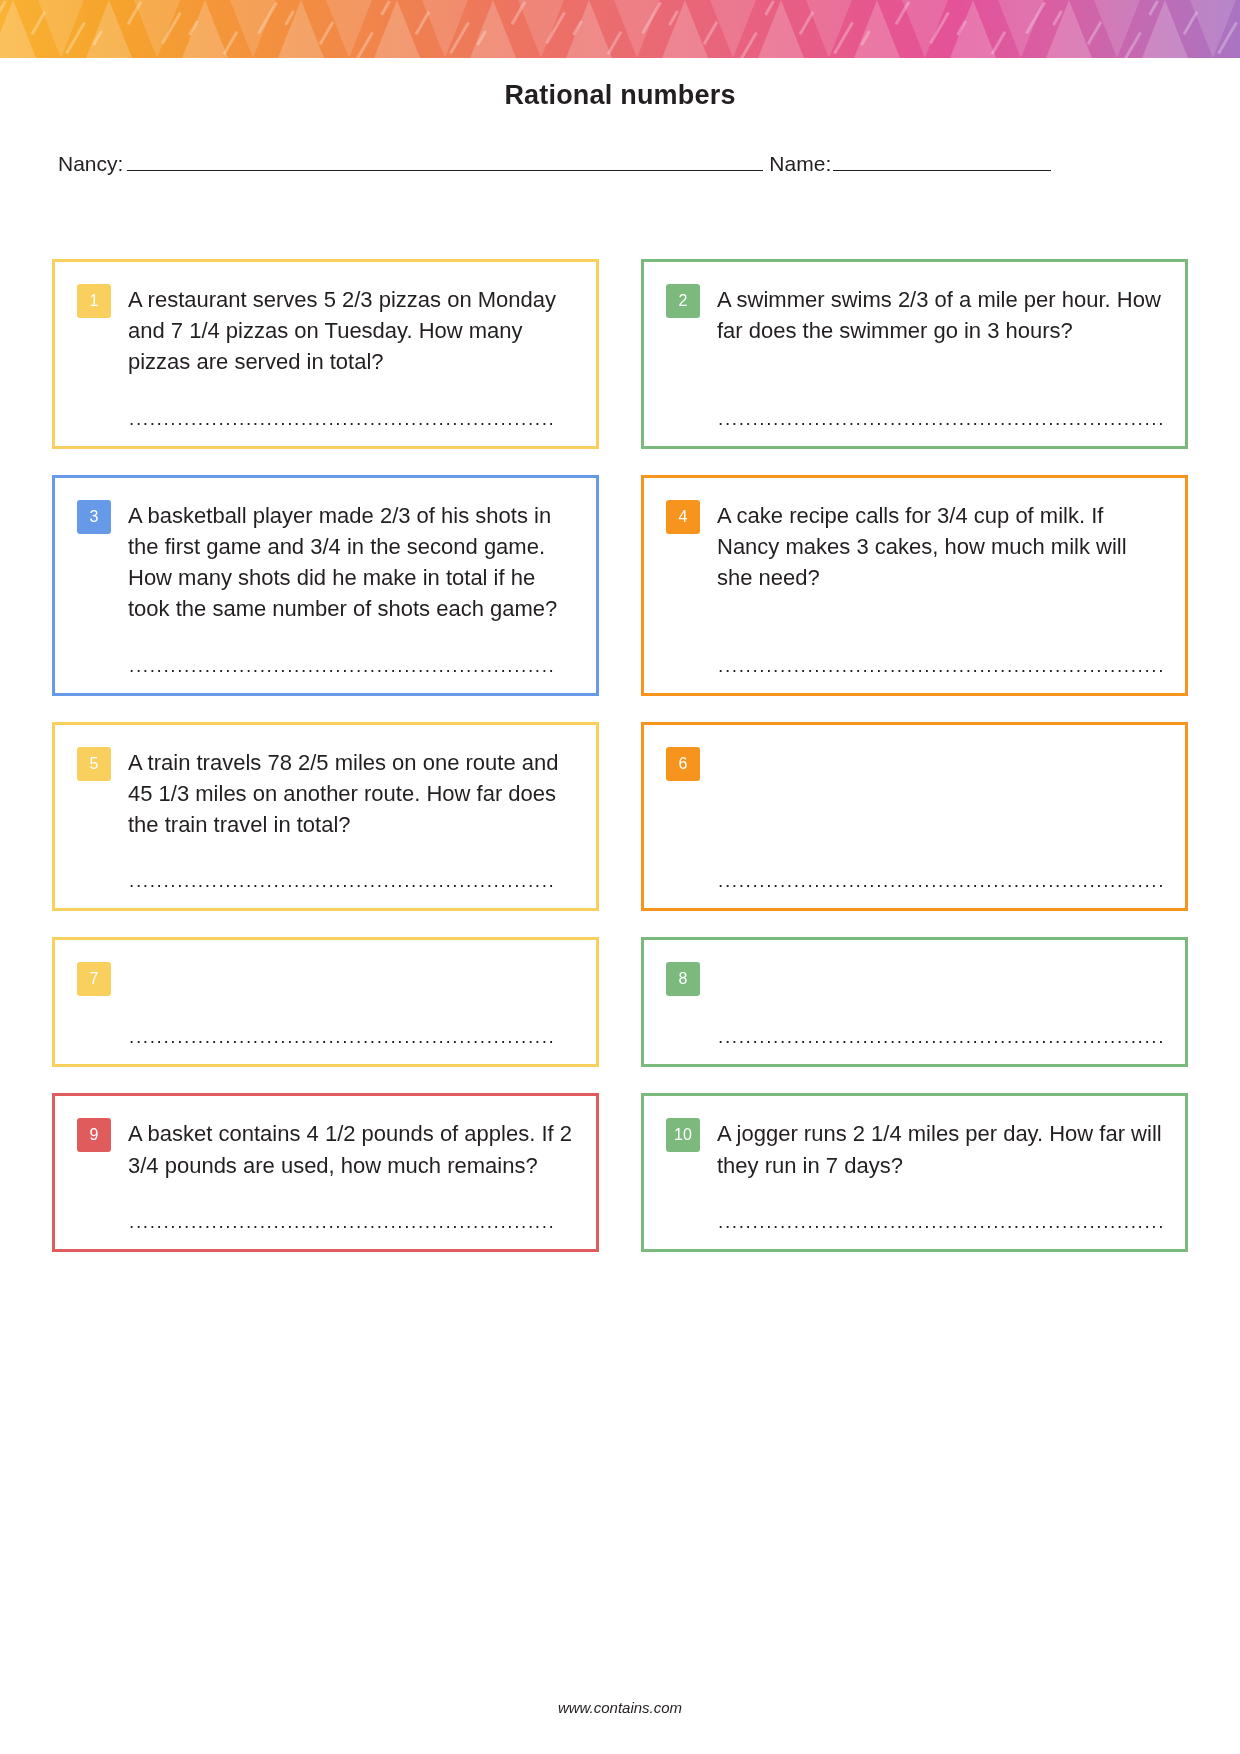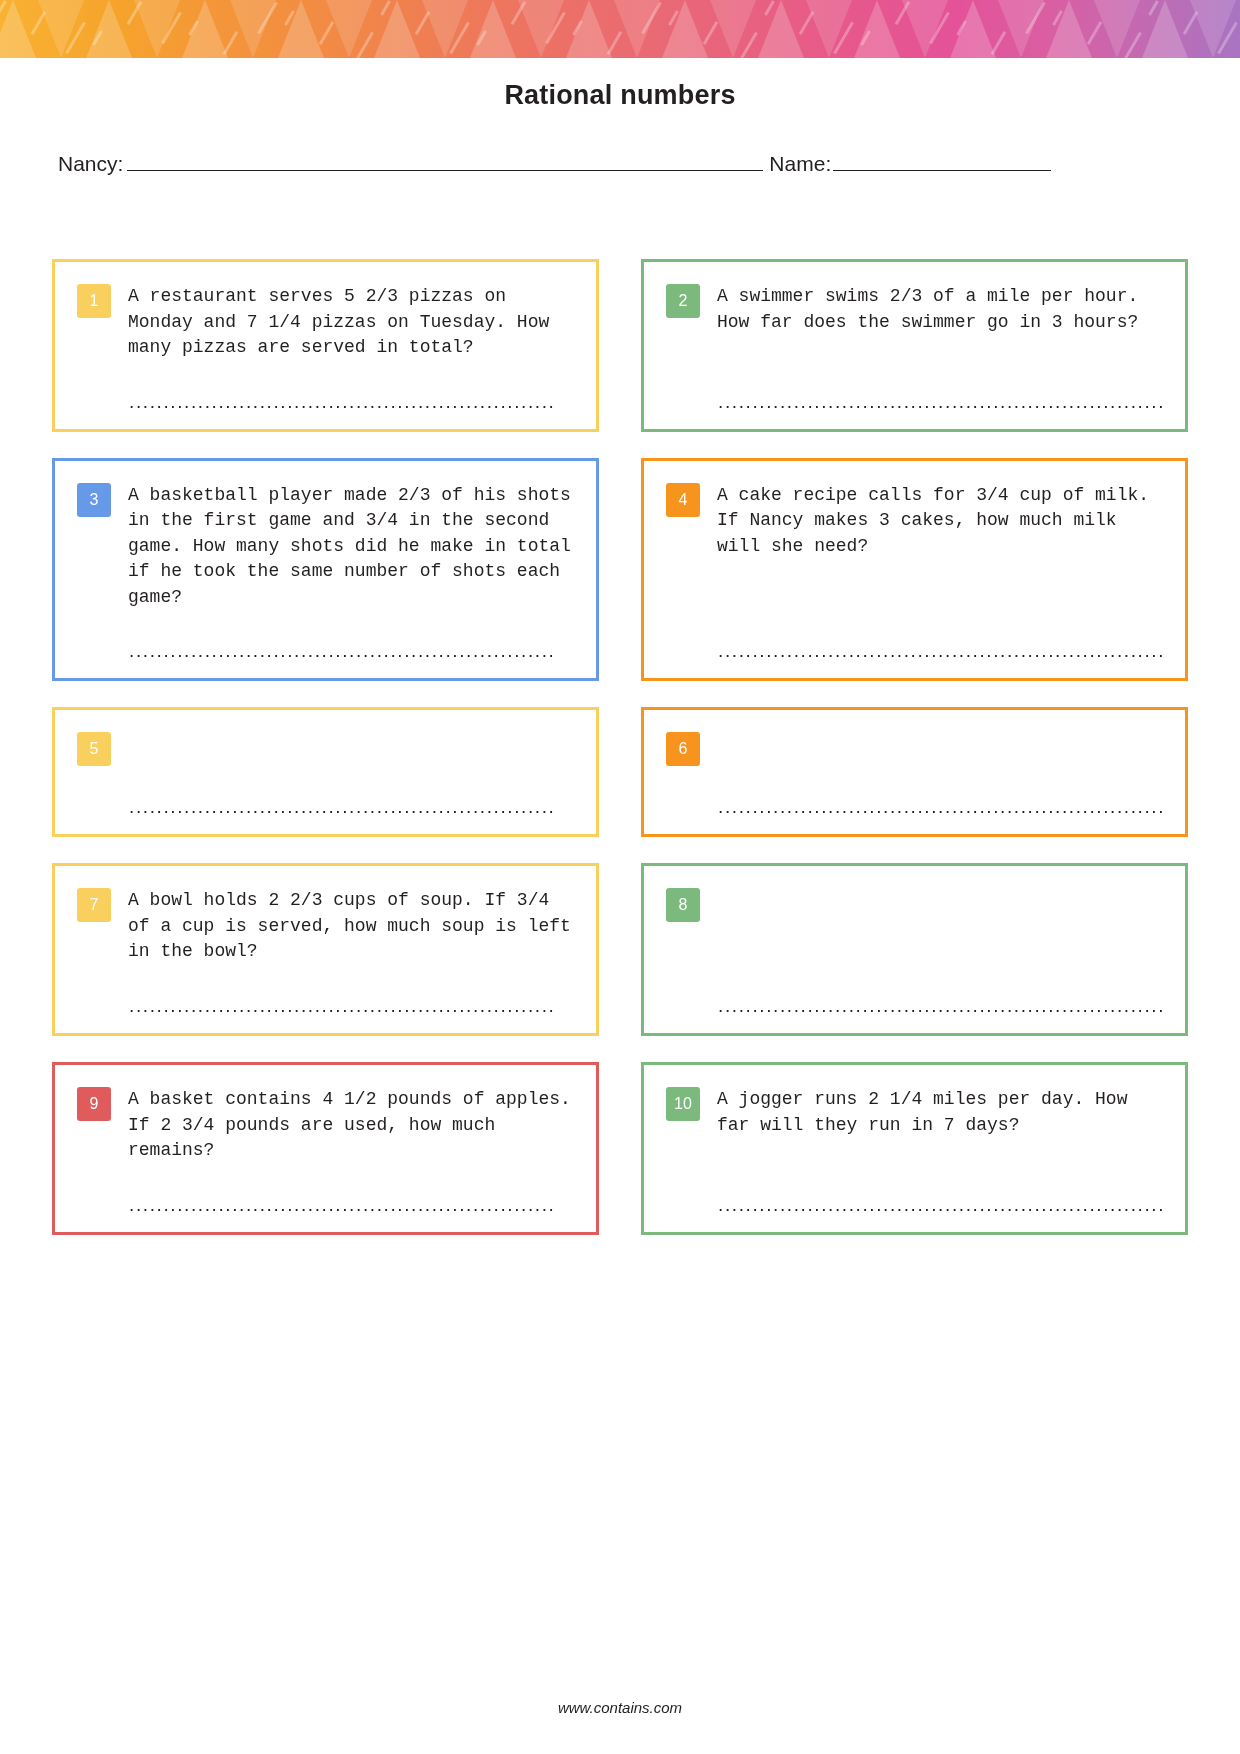--- a/index.html
+++ b/index.html
@@ -123,24 +123,23 @@
     height: 34px;
     border-radius: 3px;
     color: #ffffff;
     font-size: 16px;
     line-height: 34px;
     text-align: center;
     margin-right: 17px;
     font-family: "Liberation Sans", sans-serif;
   }
   .qtext {
-    font-size: 18px;
+    font-size: 22px;
     line-height: 1.42;
     color: #231f20;
-    font-family: Liberation Mono, monospace;
   }
   .answer-dots {
     margin-top: auto;
     padding-top: 30px;
     padding-left: 52px;
     font-size: 19px;
     letter-spacing: 1.6px;
     color: #231f20;
     white-space: nowrap;
     overflow: hidden;
@@ -266,33 +265,33 @@
     <div class="qcard" style="border-color:#f7941e;">
       <div class="qtop">
         <div class="qnum" style="background:#f7941e;">4</div>
         <div class="qtext">A cake recipe calls for 3/4 cup of milk. If Nancy makes 3 cakes, how much milk will she need?</div>
       </div>
       <div class="answer-dots">...................................................................</div>
     </div>
     <div class="qcard" style="border-color:#f9cf5e;">
       <div class="qtop">
         <div class="qnum" style="background:#f9cf5e;">5</div>
+        <div class="qtext">A train travels 78 2/5 miles on one route and 45 1/3 miles on another route. How far does the train travel in total?</div>
       </div>
       <div class="answer-dots">..............................................................</div>
     </div>
     <div class="qcard" style="border-color:#f7941e;">
       <div class="qtop">
         <div class="qnum" style="background:#f7941e;">6</div>
       </div>
       <div class="answer-dots">...................................................................</div>
     </div>
     <div class="qcard" style="border-color:#f9cf5e;">
       <div class="qtop">
         <div class="qnum" style="background:#f9cf5e;">7</div>
-        <div class="qtext">A bowl holds 2 2/3 cups of soup. If 3/4 of a cup is served, how much soup is left in the bowl?</div>
       </div>
       <div class="answer-dots">..............................................................</div>
     </div>
     <div class="qcard" style="border-color:#7cb97c;">
       <div class="qtop">
         <div class="qnum" style="background:#7cb97c;">8</div>
       </div>
       <div class="answer-dots">...................................................................</div>
     </div>
     <div class="qcard" style="border-color:#e05c5c;">

